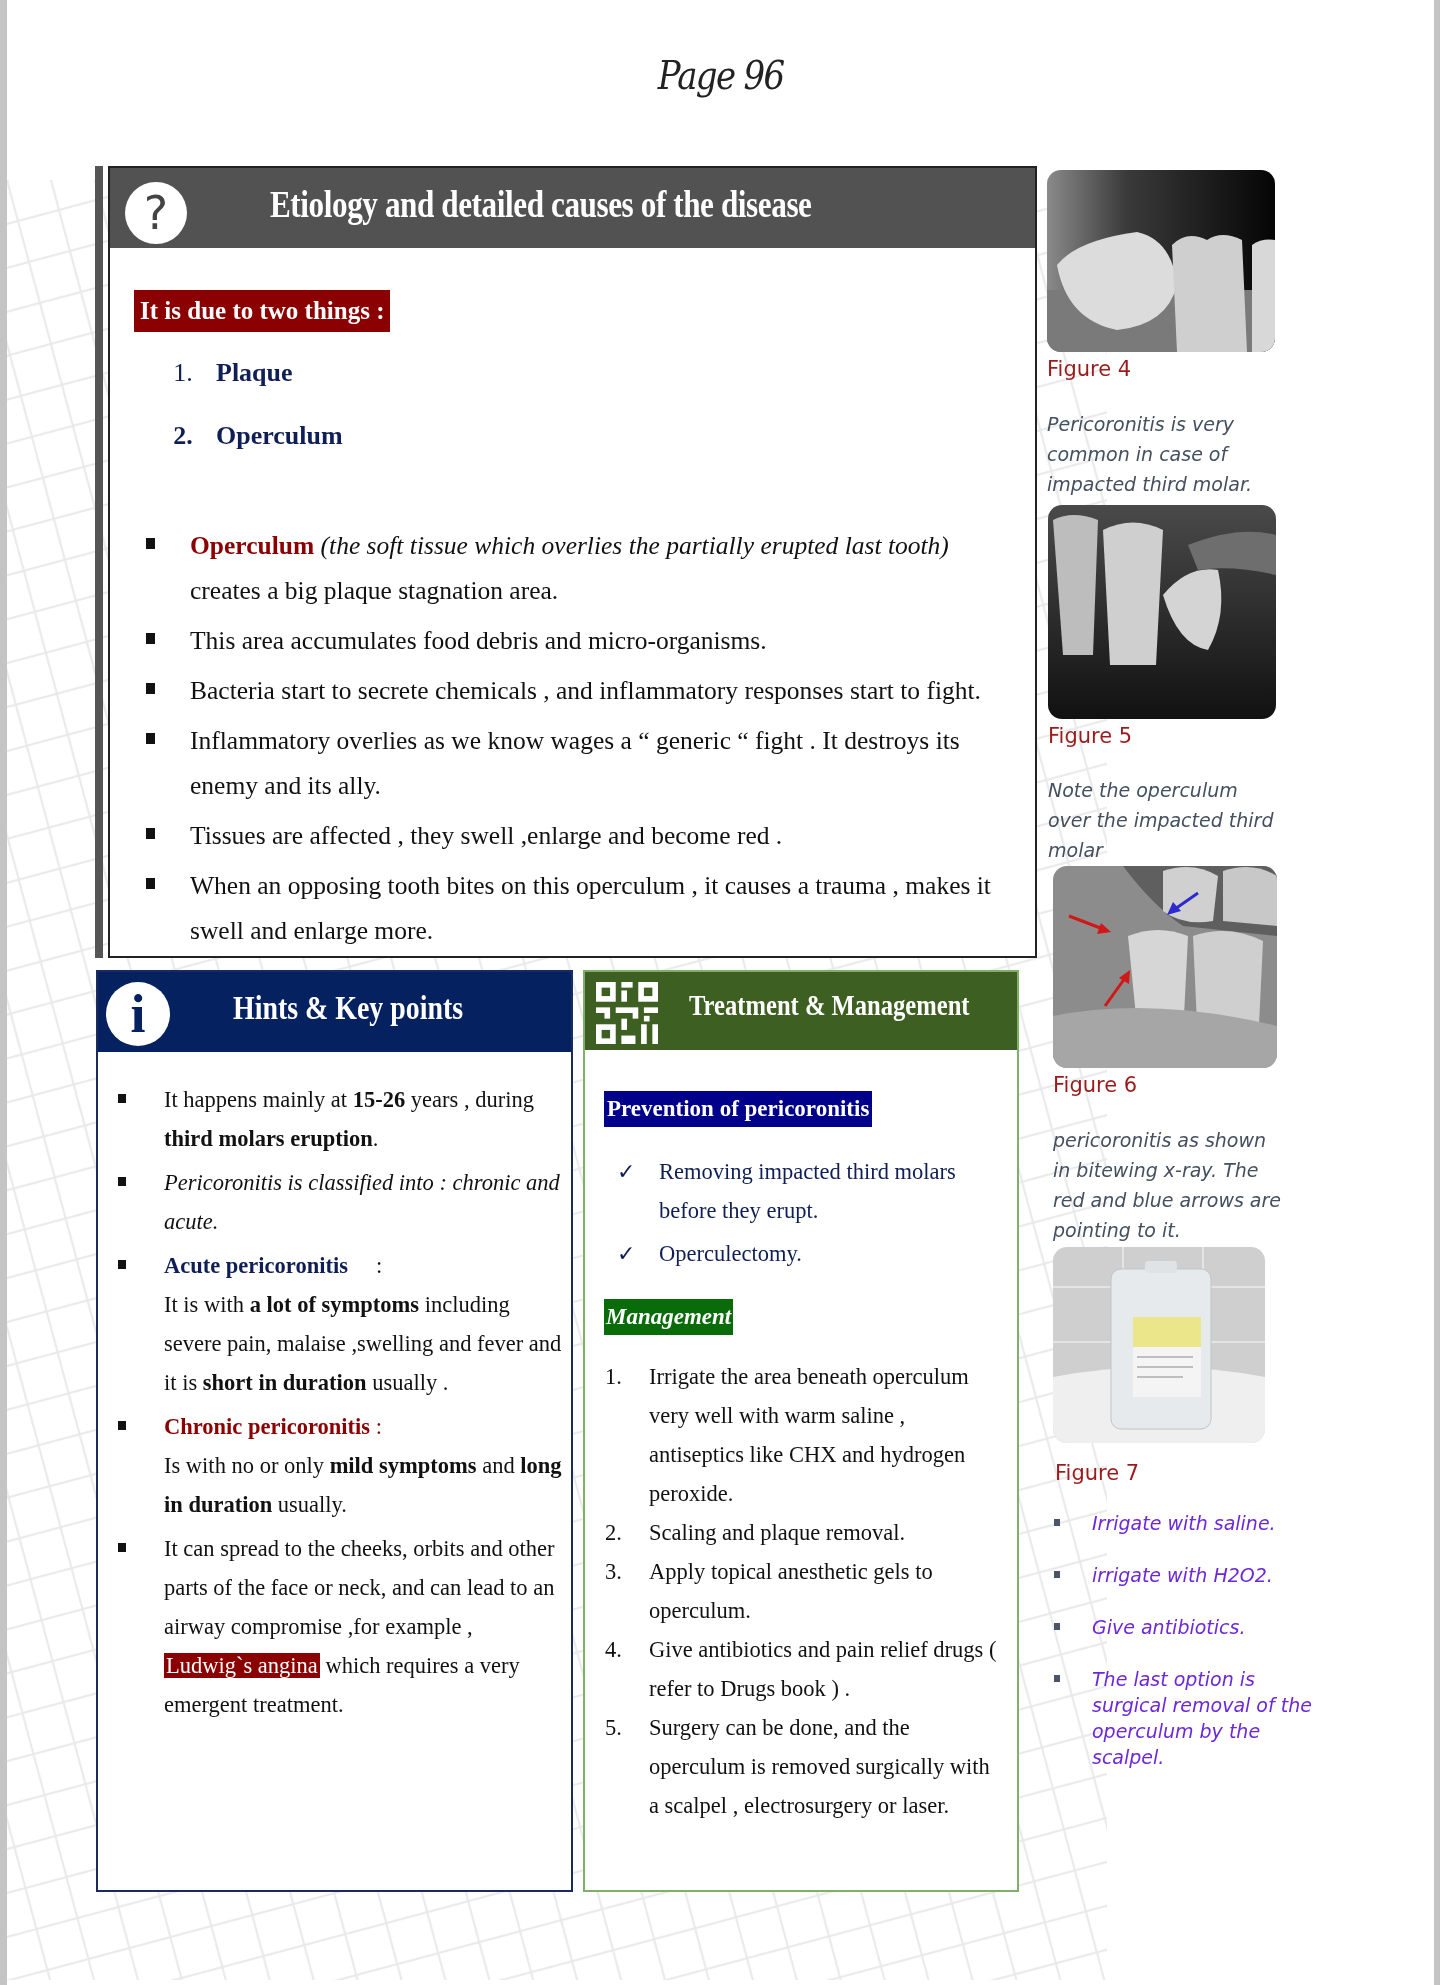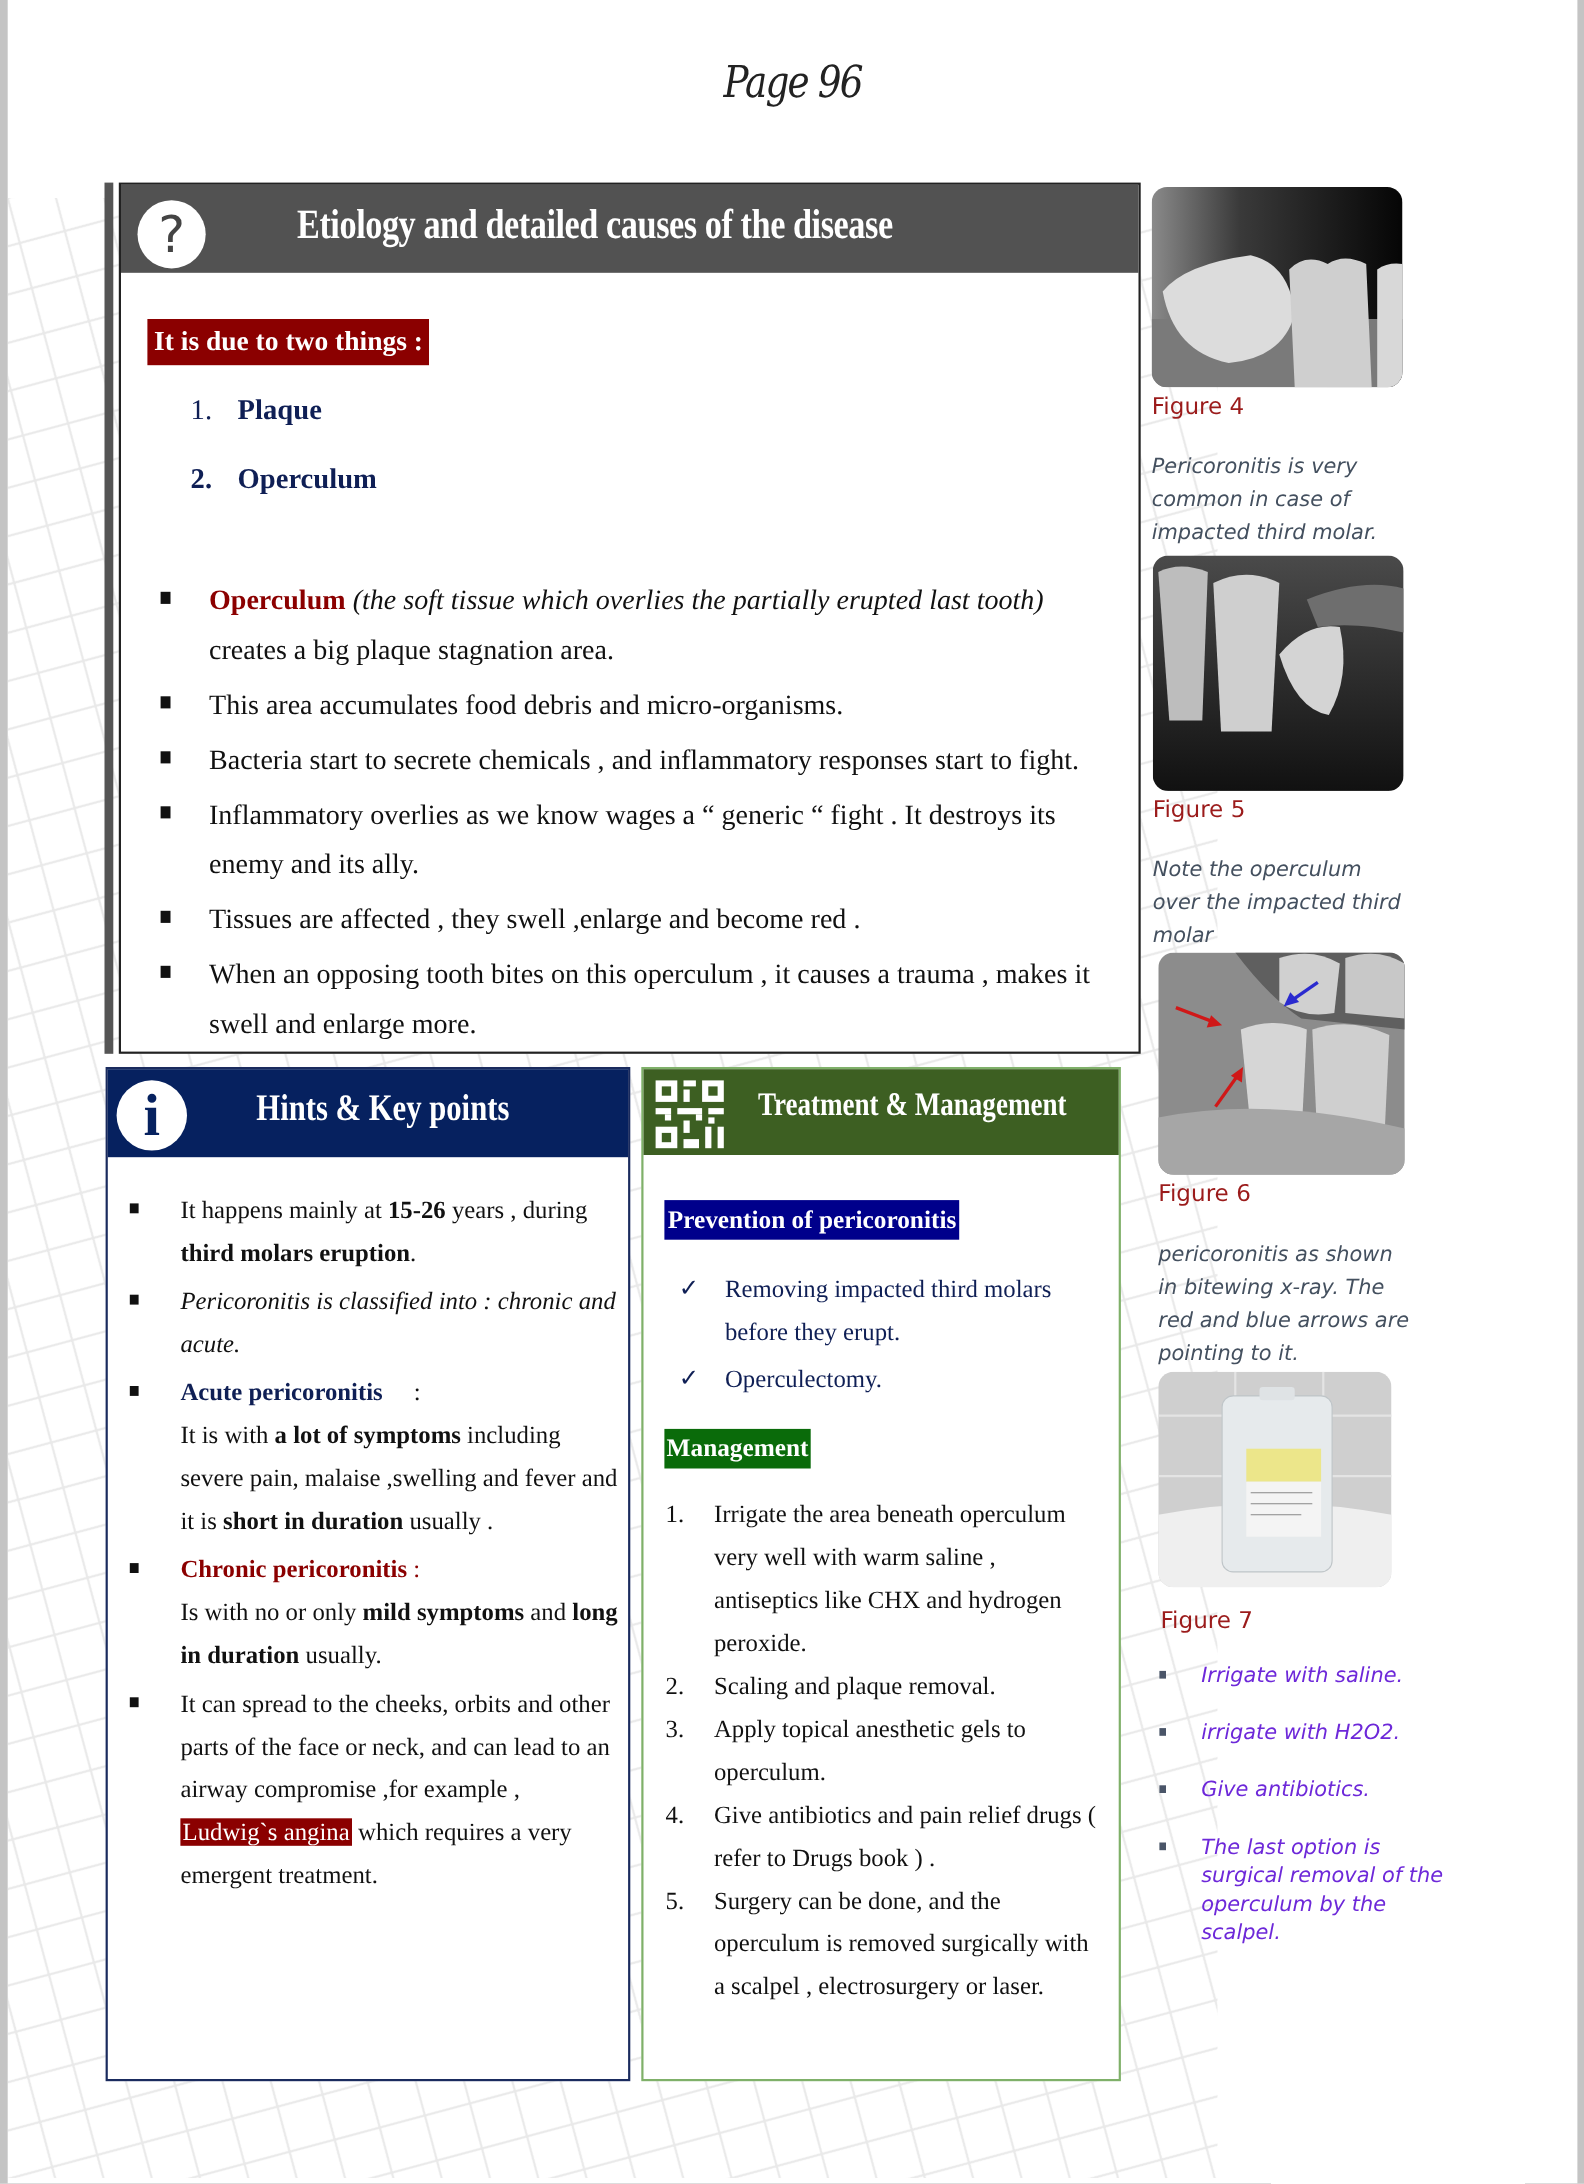--- a/index.html
+++ b/index.html
@@ -104,21 +104,21 @@
     font-size: 23px; line-height: 36px; padding: 0 3px;
   }
   .check-list { position: absolute; left: 20px; top: 180px; width: 400px; }
   .check-list li {
     list-style: none; position: relative; padding-left: 54px; font-size: 22.5px; line-height: 39px;
     color: #0f1f55; margin-bottom: 4px;
   }
   .check-mark { position: absolute; left: 12px; top: 0; font-family: "DejaVu Sans", sans-serif; font-size: 22px; color: #0f1f55; }
   .green-label {
     position: absolute; left: 19px; top: 327px; background: #0a6b0a; color: #fff; font-weight: bold;
-    font-size: 23px; line-height: 36px; padding: 0 2px;
+    font-size: 23px; line-height: 36px; padding: 0 2px; font-style: italic;
   }
   .mgmt-list { position: absolute; left: 20px; top: 385px; width: 400px; }
   .mgmt-list li {
     list-style: none; position: relative; padding-left: 44px; font-size: 22.5px; line-height: 39px;
   }
   .mgmt-list .n { position: absolute; left: 0; top: 0; }
 
   
   .fig-img { position: absolute; border-radius: 14px; overflow: hidden; }
   .fig-caption {

